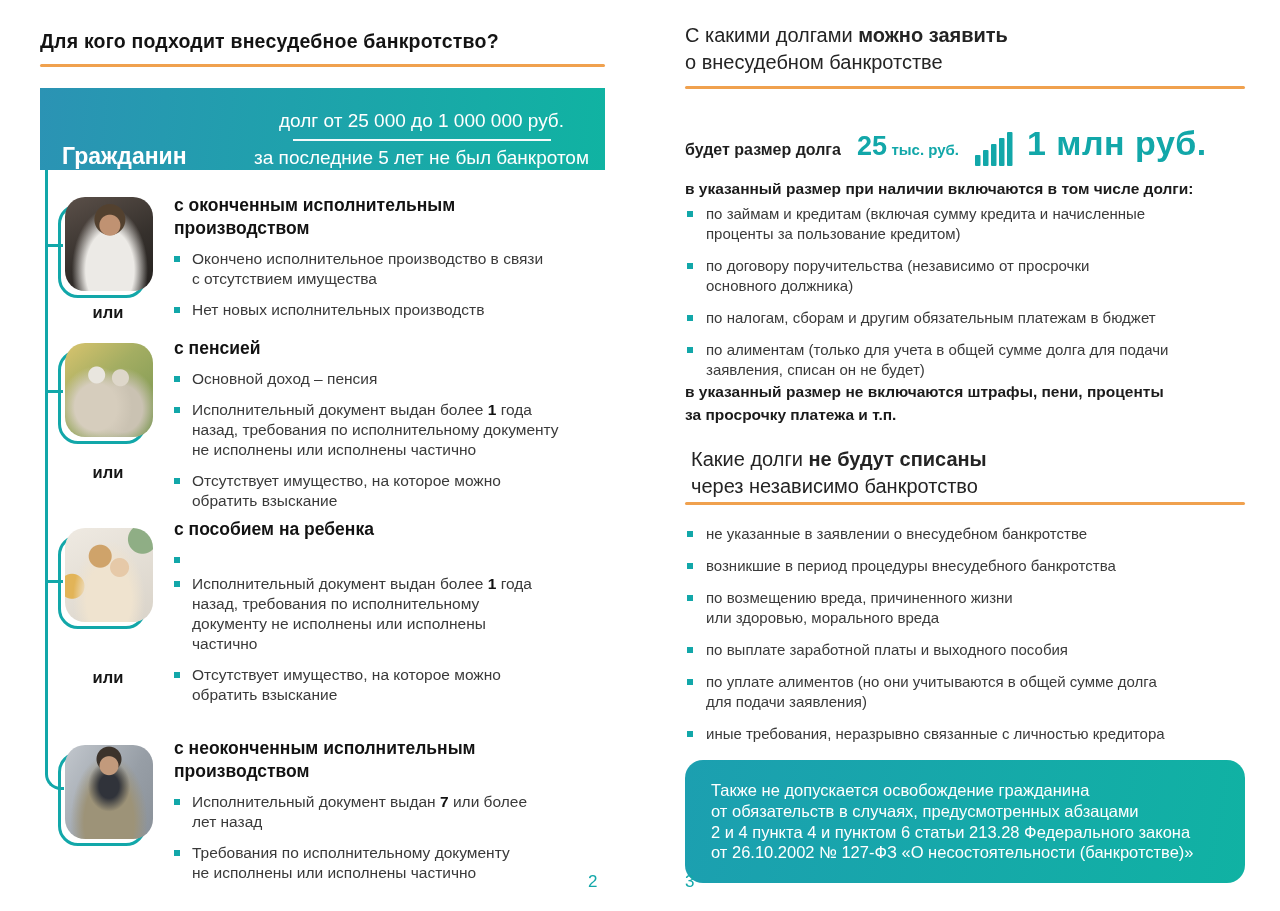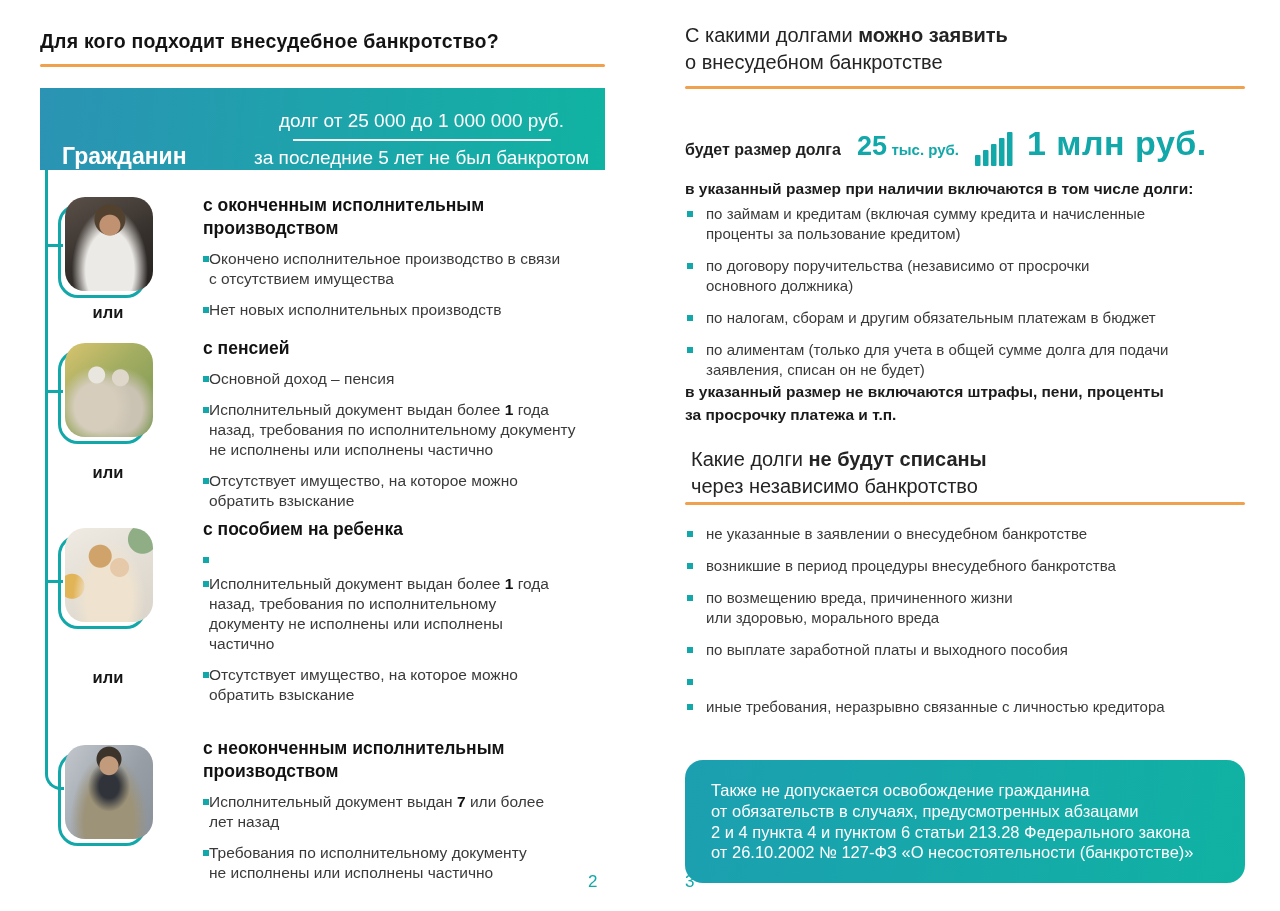--- a/index.html
+++ b/index.html
@@ -30,25 +30,25 @@
   .vcurve{position:absolute;left:5px;top:170px;width:16px;height:617px;
           border-left:3px solid var(--teal);border-bottom:3px solid var(--teal);
           border-bottom-left-radius:16px}
   .hline{position:absolute;left:5px;width:18px;height:3px;background:var(--teal)}
 
   
   .photo-wrap{position:absolute;left:25px;width:88px;height:94px}
   .photo-outline{position:absolute;left:-7px;top:7px;width:88px;height:94px;
                  border:3px solid var(--teal);border-radius:20px;box-sizing:border-box}
   .photo{position:absolute;left:0;top:0;width:88px;height:94px;border-radius:20px}
-  .sec-text{position:absolute;left:163px;width:428px}
+  .sec-text{position:absolute;left:134px;width:428px}
   .sec-h{font-size:17.5px;font-weight:bold;color:#121212;line-height:1.3;white-space:pre-line;margin-bottom:9px}
   .or{position:absolute;left:18px;width:100px;text-align:center;font-weight:bold;font-size:16.5px;color:#151515}
 
-  .bul{display:flex;margin-bottom:11px}
+  .bul{display:flex;gap:12px;margin-bottom:11px}
   .bul .sq{flex:none;width:6px;height:6px;background:var(--teal);margin-top:7px}
   .bul .tx{font-size:15.5px;line-height:1.3;color:var(--body);white-space:pre-line}
   .bul .tx b{color:#111}
   #pageR .bul{gap:13px;margin-bottom:12px}
   #pageR .bul .tx{font-size:15px;line-height:1.33}
   .list2 .bul{margin-bottom:11px}
 
   
   .r-title{font-size:20px;line-height:27px;color:#242424}
   .debt-row{display:flex;align-items:baseline}
@@ -264,20 +264,22 @@
         <span class="sq"></span>
         <span class="tx">по возмещению вреда, причиненного жизни
 или здоровью, морального вреда</span>
       </div>
       <div class="bul">
         <span class="sq"></span>
         <span class="tx">по выплате заработной платы и выходного пособия</span>
       </div>
       <div class="bul">
         <span class="sq"></span>
+        <span class="tx">по уплате алиментов (но они учитываются в общей сумме долга
+для подачи заявления)</span>
       </div>
       <div class="bul">
         <span class="sq"></span>
         <span class="tx">иные требования, неразрывно связанные с личностью кредитора</span>
       </div>
     </div>
 
   <div class="abs law-box" style="left:0;top:760px">Также не допускается освобождение гражданина
 от обязательств  в случаях, предусмотренных абзацами
 2 и 4 пункта 4 и пунктом 6 статьи 213.28 Федерального закона

